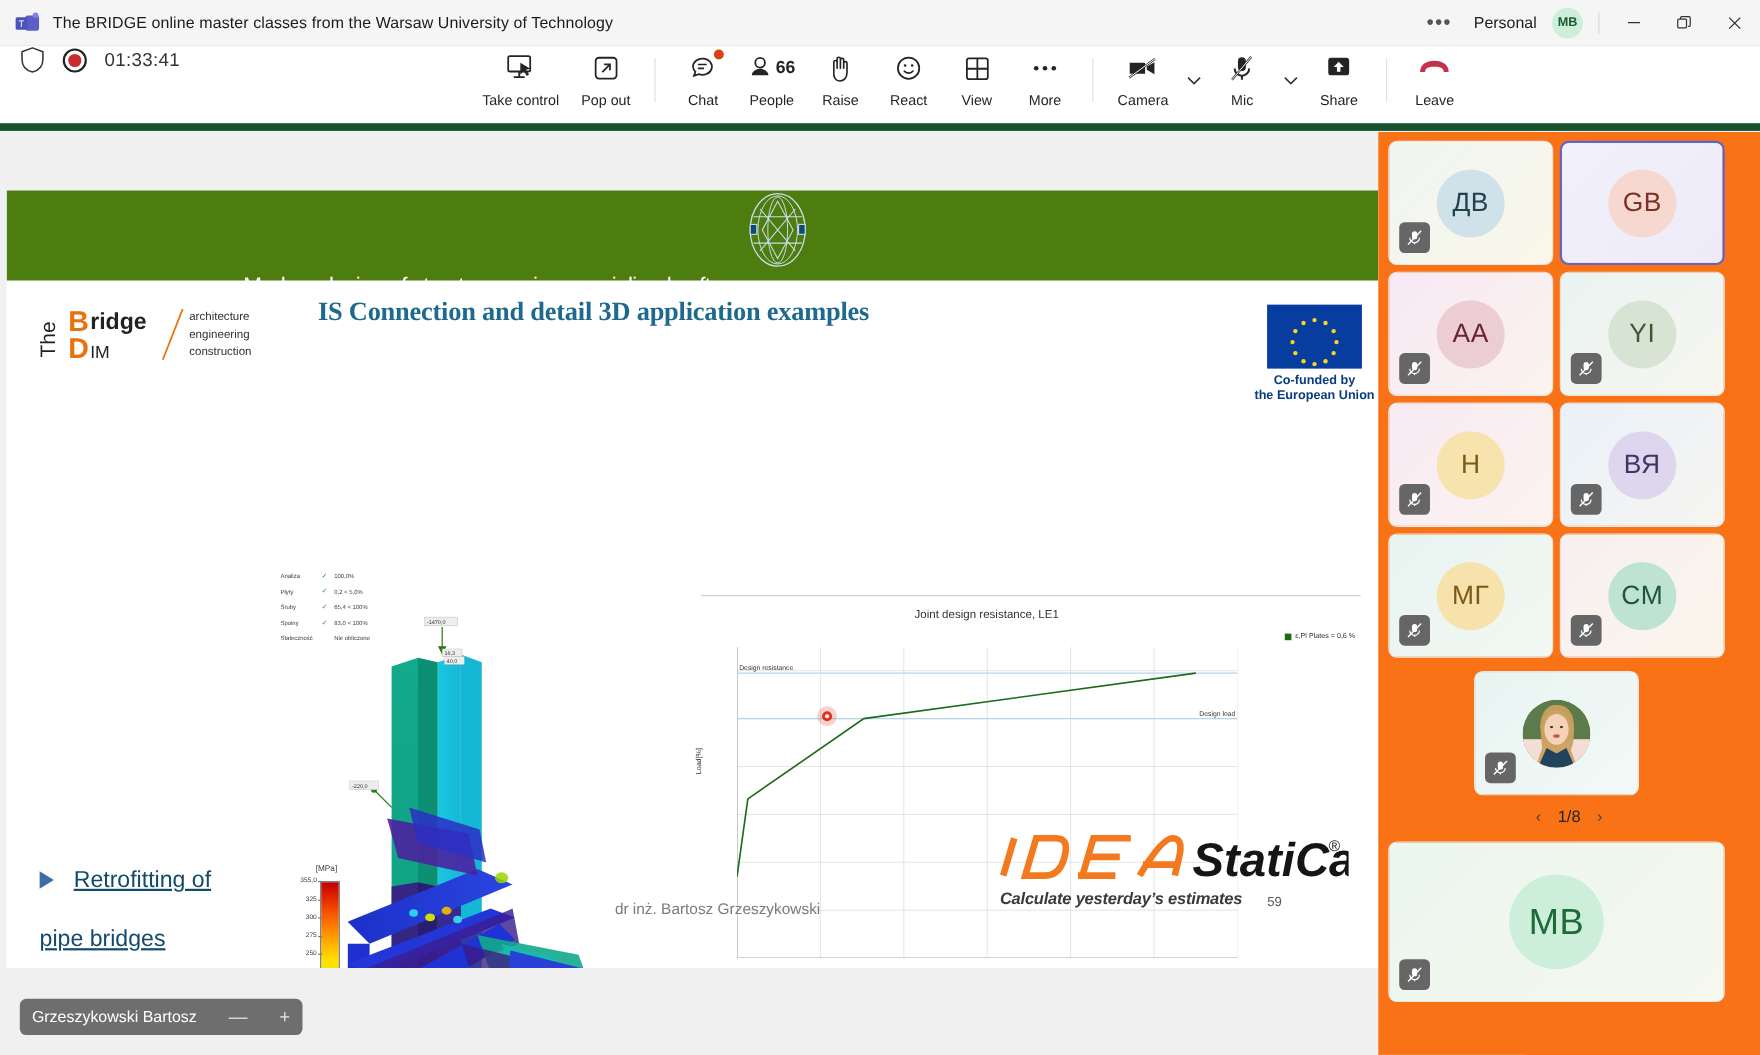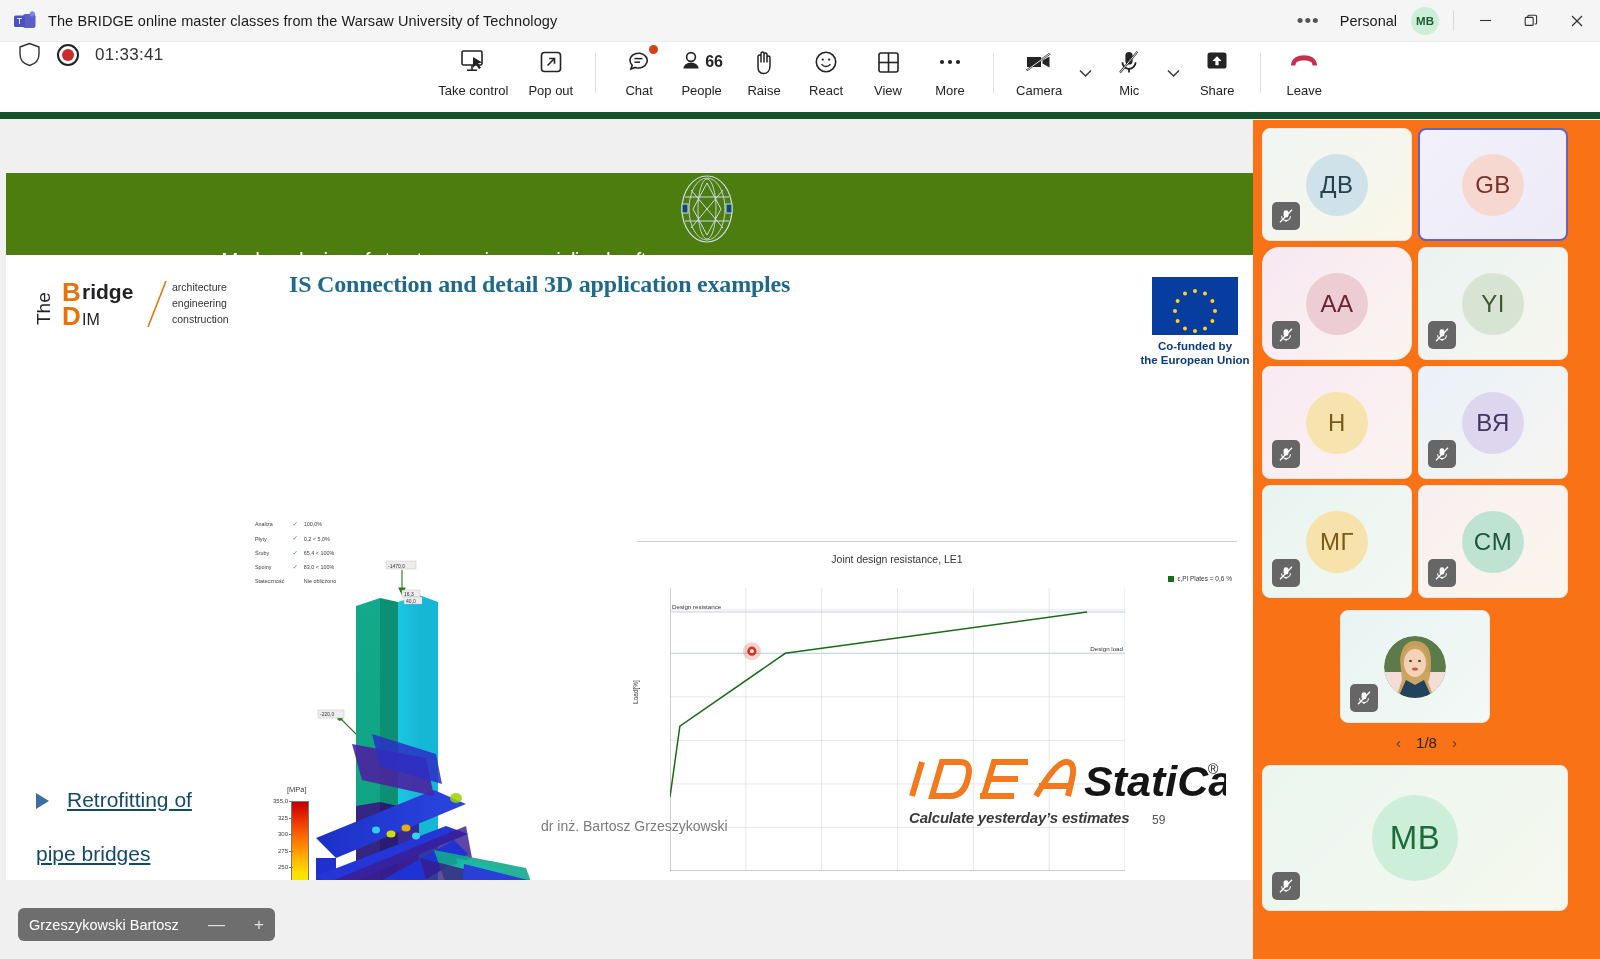--- a/index.html
+++ b/index.html
@@ -138,21 +138,21 @@
   .retro-text {
     position: absolute; left: 30px; top: 600px; width: 230px;
     font-size: 21px; color: #134a6b; line-height: 2.55; text-decoration: underline;
   }
   .retro-arrow {
     display: inline-block; width: 0; height: 0; vertical-align: middle;
     border-left: 13px solid #3c6ea5; border-top: 8px solid transparent;
     border-bottom: 8px solid transparent; margin-right: 18px;
   }
   .author {
-    position: absolute; left: 535px; top: 645px; font-size: 14px; color: #7b7b7b;
+    position: absolute; left: 553px; top: 645px; font-size: 14px; color: #7b7b7b;
   }
   .idea-logo { position: absolute; left: 900px; top: 575px; width: 320px; height: 85px; }
   .idea-tag {
     position: absolute; left: 903px; top: 636px; font-size: 15px; font-style: italic;
     font-weight: 700; color: #3a3a3a; letter-spacing: -.2px;
   }
   .slide-num { position: absolute; left: 1146px; top: 640px; font-size: 12px; color: #555; }
 
   .namechip {
     position: absolute; left: 18px; bottom: 18px; height: 33px;
@@ -705,21 +705,21 @@
               <rect x="5.6" y="2.2" width="4.8" height="7.4" rx="2.4" fill="#fff"></rect>
               <path d="M3.6 8.2a4.4 4.4 0 0 0 8.8 0" fill="none" stroke="#fff" stroke-width="1.1"></path>
               <line x1="8" y1="12.2" x2="8" y2="14" stroke="#fff" stroke-width="1.1"></line>
               <line x1="2" y1="14.2" x2="14" y2="1.8" stroke="#fff" stroke-width="1.3"></line>
             </svg>
           </div>
         </div>
         <div class="tile active" style="background: linear-gradient(135deg, rgb(242, 240, 251), rgb(236, 235, 247));">
           <div class="av" style="background: rgb(247, 216, 208); color: rgb(122, 50, 36);">GB</div>
         </div>
-        <div class="tile" style="background: linear-gradient(135deg, rgb(247, 232, 243), rgb(251, 244, 239)); border-radius: 17px;">
+        <div class="tile" style="background: linear-gradient(135deg, rgb(247, 232, 243), rgb(251, 244, 239));">
           <div class="av" style="background: rgb(236, 205, 212); color: rgb(106, 36, 48);">AA</div>
           <div class="mutebox">
             <svg width="16" height="16" viewBox="0 0 16 16">
               <rect x="5.6" y="2.2" width="4.8" height="7.4" rx="2.4" fill="#fff"></rect>
               <path d="M3.6 8.2a4.4 4.4 0 0 0 8.8 0" fill="none" stroke="#fff" stroke-width="1.1"></path>
               <line x1="8" y1="12.2" x2="8" y2="14" stroke="#fff" stroke-width="1.1"></line>
               <line x1="2" y1="14.2" x2="14" y2="1.8" stroke="#fff" stroke-width="1.3"></line>
             </svg>
           </div>
         </div>

